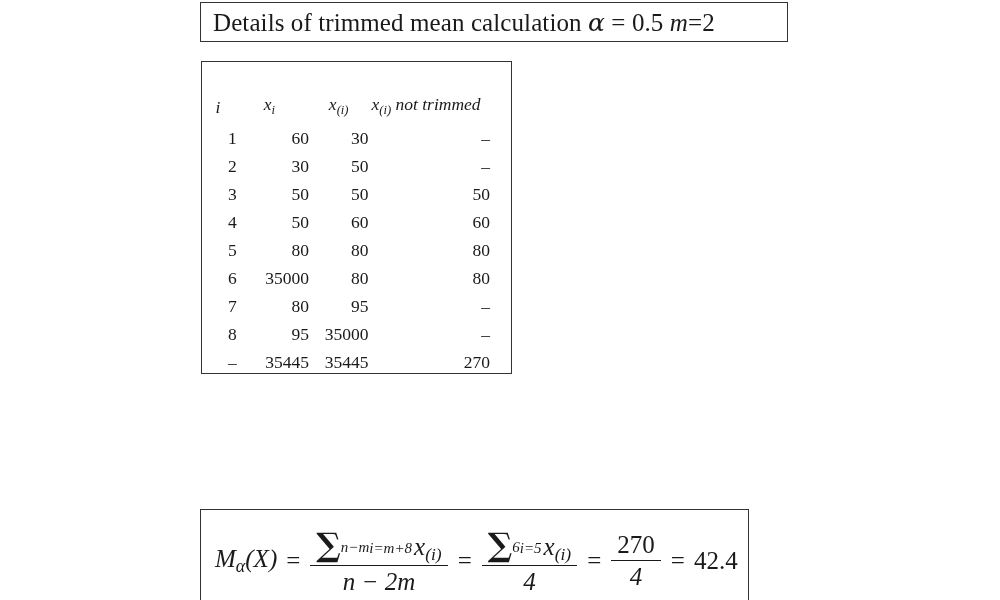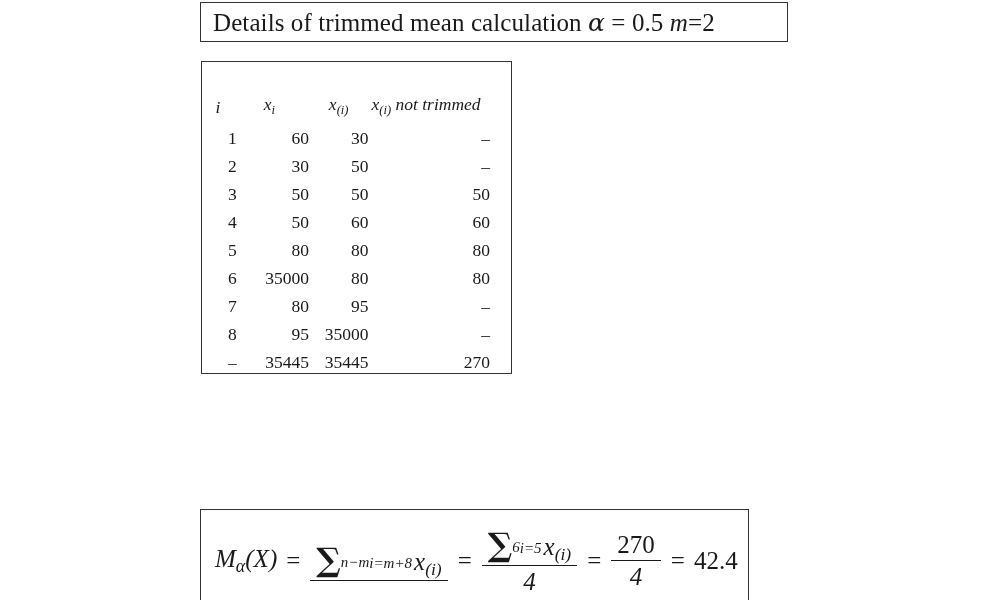--- a/index.html
+++ b/index.html
@@ -247,20 +247,21 @@
     <span class="lhs"><span>M</span><span class="sub">α</span><span>(X)</span></span>
 
     <span class="eq">=</span>
 
     <span class="frac">
       <span class="num"><span class="sigma">∑</span><span class="siglim">
             <span class="up">n−m</span>
             <span class="lo">i=m+8</span>
           </span><span class="xoi"><span>x</span><span class="s">(i)</span></span></span>
       <span class="bar"></span>
+      <span class="den">n − 2m</span>
     </span>
 
     <span class="eq">=</span>
 
     <span class="frac">
       <span class="num"><span class="sigma">∑</span><span class="siglim">
             <span class="up">6</span>
             <span class="lo">i=5</span>
           </span><span class="xoi"><span>x</span><span class="s">(i)</span></span></span>
       <span class="bar"></span>

